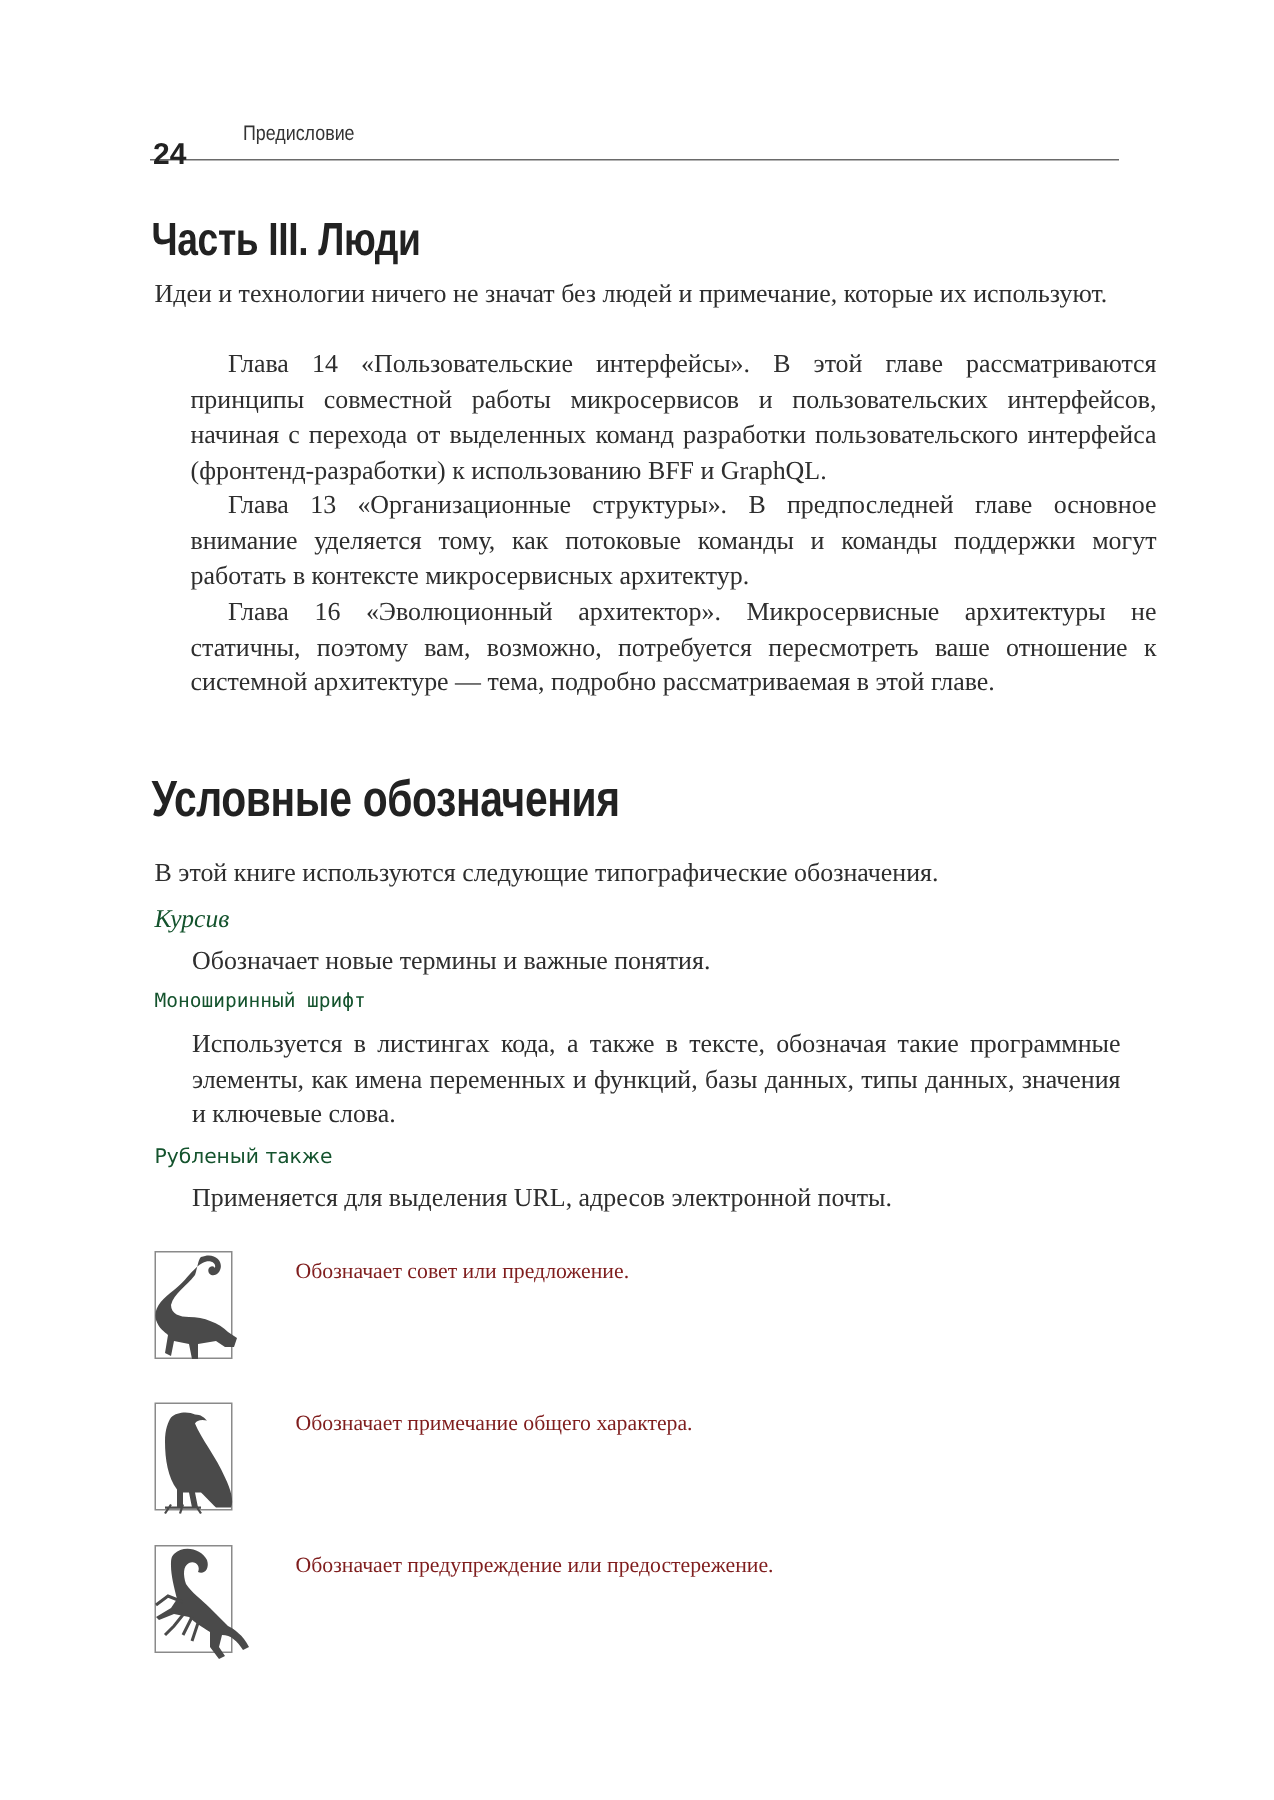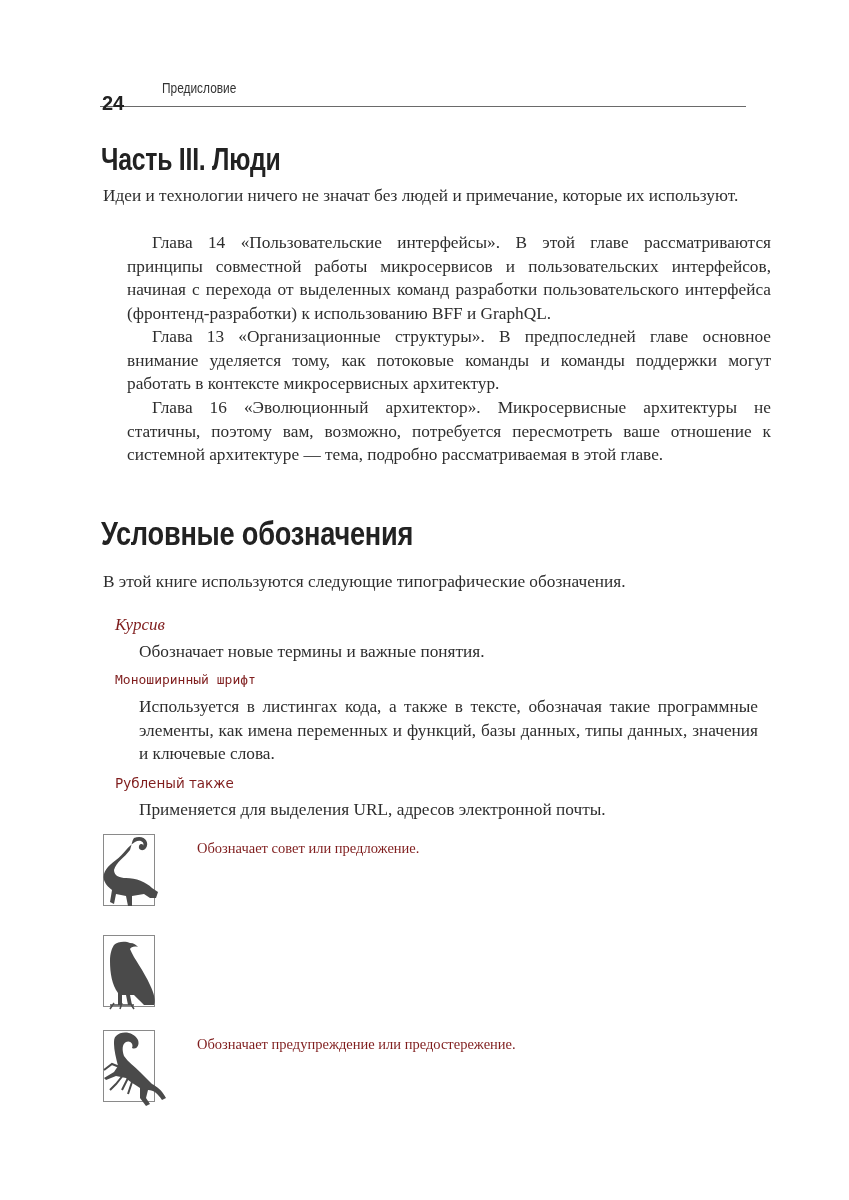--- a/index.html
+++ b/index.html
@@ -6,25 +6,25 @@
   body { width: 849px; height: 1200px; position: relative; overflow: hidden; color: #2a2a2a; }
   .page { position: absolute; left: 0; top: 0; width: 849px; height: 1200px; }
   .running-head { position: absolute; left: 100px; top: 76px; width: 646px; height: 30px; border-bottom: 1.5px solid #6a6a6a; }
   .page-num { position: absolute; left: 2px; top: 0; font-family: "Liberation Sans", sans-serif; font-weight: bold; font-size: 20px; color: #222; margin-top: 16px; }
   .running-title { position: absolute; left: 62px; top: 4px; font-family: "Liberation Sans", sans-serif; font-size: 14px; color: #333; transform: scaleX(0.85); transform-origin: left; }
   h2.section { position: absolute; left: 101px; margin: 0; font-family: "Liberation Sans", sans-serif; font-weight: bold; color: #222; transform: scaleX(0.8); transform-origin: left; letter-spacing: -0.3px; }
   .h-part { top: 142px; font-size: 31px; }
   .h-conv { top: 514px; font-size: 34px; }
   .para { position: absolute; left: 103px; width: 644px; margin: 0; font-family: "Liberation Serif", serif; font-size: 17.3px; line-height: 23.5px; color: #2e2e2e; text-align: justify; }
   .indent { text-indent: 25px; margin-left: 24px; }
-  .term-label { position: absolute; left: 103px; margin: 12px; color: #7f1d1d; }
+  .term-label { position: absolute; left: 103px; margin: 0; color: #14532d; }
   .term-italic { font-family: "Liberation Serif", serif; font-style: italic; font-size: 17px; }
   .term-mono { font-family: "DejaVu Sans Mono", monospace; font-size: 13px; }
   .term-sans { font-family: "DejaVu Sans", sans-serif; font-size: 13.5px; }
-  .term-desc { position: absolute; left: 128px; width: 619px; margin: 11px; font-family: "Liberation Serif", serif; font-size: 17.3px; line-height: 23.5px; color: #2e2e2e; text-align: justify; }
+  .term-desc { position: absolute; left: 128px; width: 619px; margin: 0; font-family: "Liberation Serif", serif; font-size: 17.3px; line-height: 23.5px; color: #2e2e2e; text-align: justify; }
   .note { position: absolute; left: 100px; width: 560px; height: 80px; }
   .note-icon { position: absolute; left: 0; top: 0; width: 62px; height: 80px; }
   .note-icon .frame { position: absolute; left: 3px; top: 2px; width: 52px; height: 72px; border: 1px solid #8a8a8a; box-sizing: border-box; }
   .note-icon svg { position: absolute; left: 0; top: 0; }
   .note-text { position: absolute; left: 97px; top: 8px; font-family: "Liberation Serif", serif; font-size: 14.5px; color: #7f1d1d; }
 </style>
 </head>
 <body>
 
 <div class="page">
@@ -65,20 +65,21 @@
   </div>
 
   <div class="note" style="top:933px;">
     <div class="note-icon">
       <div class="frame"></div>
       <svg width="62" height="82" viewBox="0 0 62 82">
         <path fill="#4a4a4a" d="M14,12 C18,8 26,8 30,10 C34,10 36,12 38,14 C34,13 31,14 30,16 C34,26 44,38 50,52 C54,60 56,68 54,72 L44,72 C40,68 38,66 34,62 L30,62 L32,72 L28,72 L26,62 L22,62 L22,72 L18,72 L18,60 C12,52 10,40 10,28 C10,20 12,15 14,12 Z"></path>
         <path stroke="#4a4a4a" stroke-width="1.5" fill="none" d="M10,72 L34,72 M14,70 L10,76 M30,70 L34,76 M22,70 L20,76"></path>
       </svg>
     </div>
+    <span class="note-text">Обозначает примечание общего характера.</span>
   </div>
 
   <div class="note" style="top:1028px;">
     <div class="note-icon">
       <div class="frame"></div>
       <svg width="72" height="82" viewBox="0 0 72 82">
         <path fill="#4a4a4a" d="M16,8 C22,2 34,4 38,12 C40,18 36,22 32,20 C34,16 30,12 26,14 C22,16 22,22 24,28 C28,34 34,38 40,44 L44,48 L52,56 C56,58 62,62 66,70 L62,72 C58,66 54,62 48,62 L46,70 L50,76 L46,78 L40,70 L40,60 C34,56 30,54 26,50 L16,48 L6,52 L4,50 L14,44 L18,38 C16,30 14,22 14,16 C14,12 14,10 16,8 Z"></path>
         <path stroke="#4a4a4a" stroke-width="2" fill="none" d="M22,40 L12,36 L4,42 M24,46 L16,56 L10,62 M28,50 L22,62 M32,54 L28,66"></path>
       </svg>
     </div>

